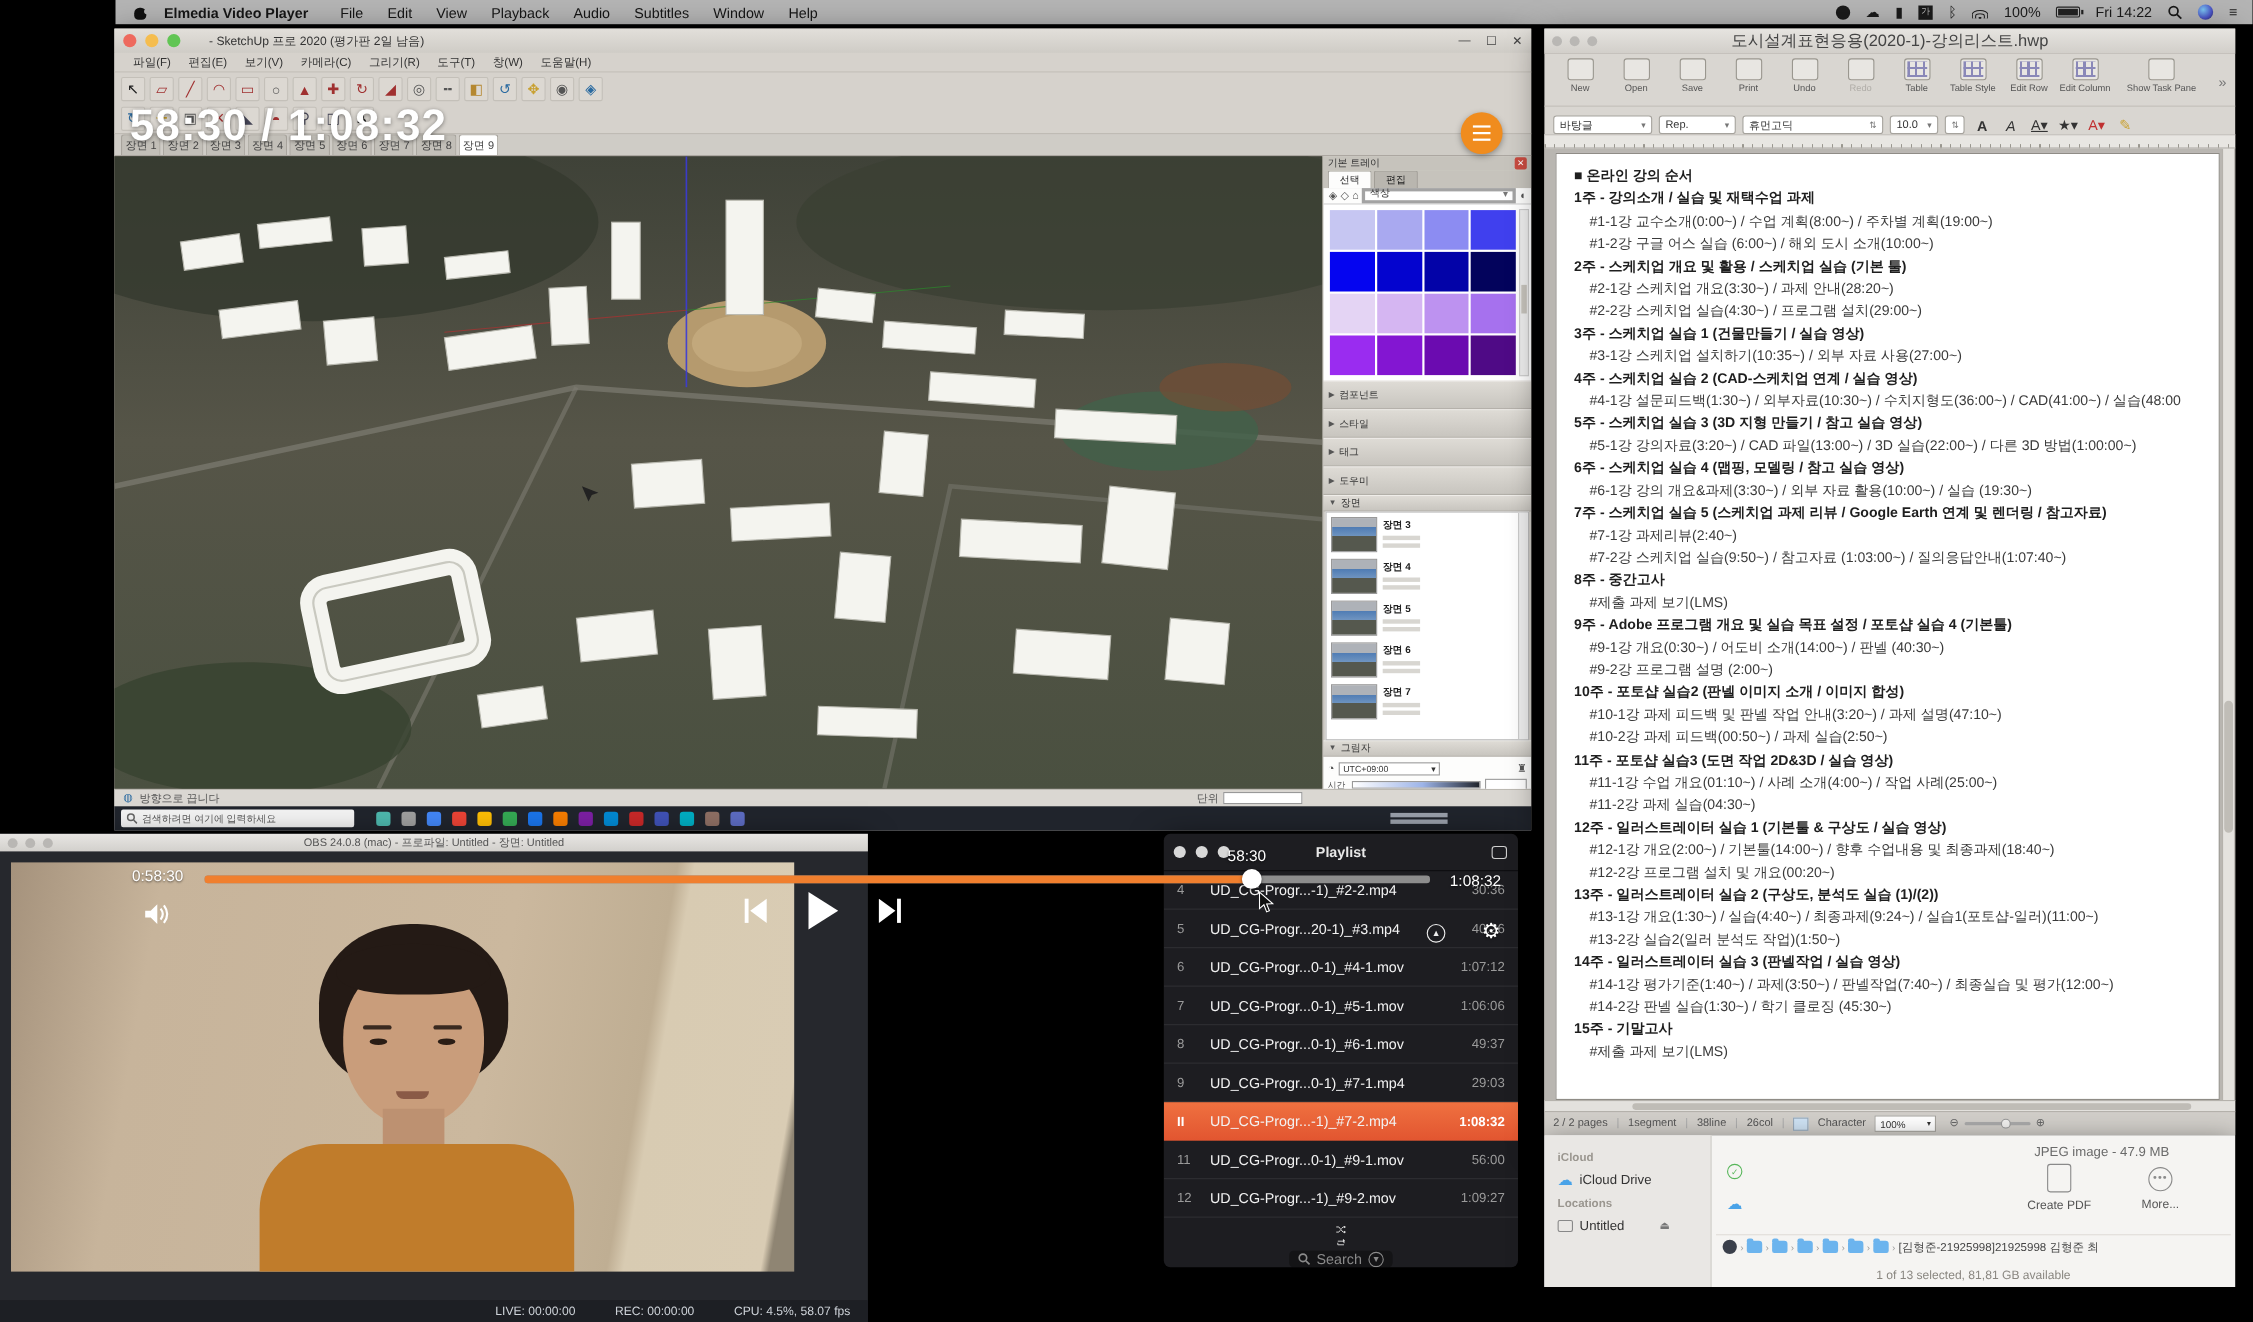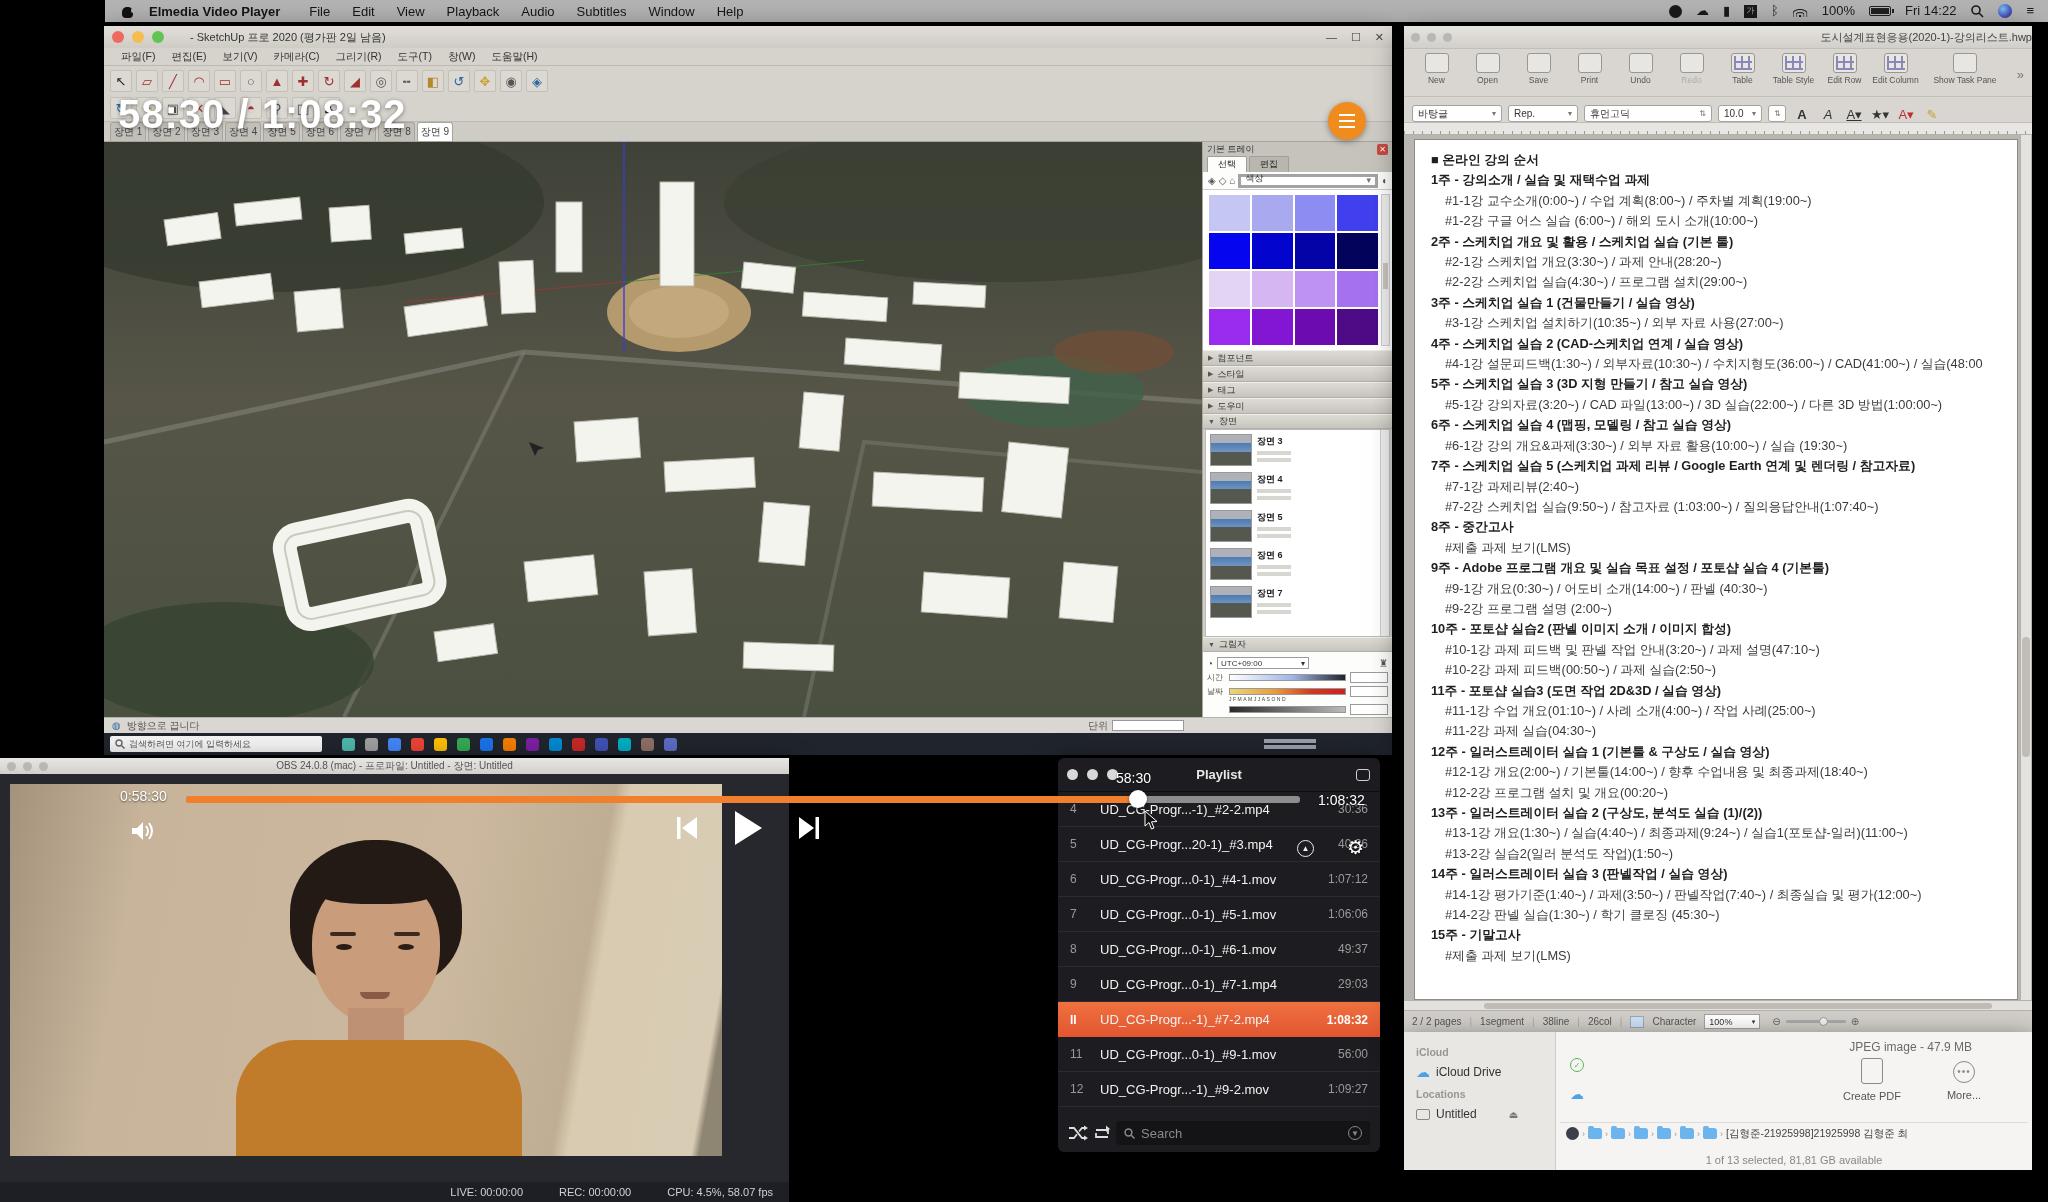--- a/index.html
+++ b/index.html
@@ -61,21 +61,21 @@
   .ttab.active { background:#fdfdfc; }
   #matrow { height:20px; display:flex; align-items:center; gap:3px; padding:0 5px; background:#fdfdfc; border-bottom:1px solid #ccc; }
   .mat-ic { font-size:10px; color:#555; }
   #matcombo { flex:1; height:14px; background:#fff; border:3px solid #a3a3a3; font-size:9px; display:flex; align-items:flex-end; padding:0 4px; color:#333; }
   #matcombo span.arr { margin-left:auto; color:#777; }
   #colorwrap { background:#fff; padding:5px 14px 5px 6px; position:relative; }
   #colorgrid { display:grid; grid-template-columns:repeat(4,1fr); gap:2px; }
   #colorgrid div { height:36px; }
   #colorwrap .vscroll { position:absolute; right:2px; top:4px; bottom:4px; width:9px; background:#eee; border:1px solid #ccc; }
   #colorwrap .vscroll i { position:absolute; left:1px; right:1px; top:45%; height:26px; background:#c6c3bc; display:block; }
-  .tsec { height:16px; display:flex; align-items:center; padding:0 5px; background:linear-gradient(#dedbd5,#c8c5bf); border-top:1px solid #efede9; border-bottom:1px solid #b2afa8; color:#333; }
+  .tsec { height:26px; display:flex; align-items:center; padding:0 5px; background:linear-gradient(#dedbd5,#c8c5bf); border-top:1px solid #efede9; border-bottom:1px solid #b2afa8; color:#333; }
   .tsec .car { margin-right:4px; font-size:7px; color:#555; }
   #sceneslist { background:#fff; border:1px solid #bbb; margin:0 2px; flex:0 0 208px; overflow:hidden; position:relative; }
   .scitem { display:flex; gap:5px; padding:4px 4px 2px 4px; }
   .scthumb { width:42px; height:32px; border:1px solid #999;
              background:linear-gradient(#aeb2b8 28%, #4f7cb4 28%, #6f94c0 55%, #55584e 55%); }
   .scmeta { padding-top:1px; }
   .scname { font-size:9px; font-weight:bold; color:#222; }
   .scbar { width:34px; height:4px; background:#d8d6d1; margin-top:3px; }
   #sceneslist .vscroll2 { position:absolute; right:0; top:0; bottom:0; width:9px; background:#eee; border-left:1px solid #ccc; }
   #shadows { background:#fdfdfc; flex:1; padding:2px 4px; }
@@ -135,29 +135,29 @@
   .pl-dot { width:11px; height:11px; border-radius:50%; background:#d8d8d8; margin-left:9px; }
   #plhead .ttext { position:absolute; left:0; right:0; text-align:center; font-weight:bold; font-size:13px; }
   #plhead .pipic { position:absolute; right:10px; width:14px; height:12px; border:1.5px solid #cfcfcf; border-radius:3px; }
   #plrows { flex:1; }
   .plrow { height:35px; display:flex; align-items:center; font-size:13px; border-bottom:1px solid rgba(255,255,255,.07); padding:0 12px; }
   .plrow .num { width:30px; color:#9a9a9a; font-size:12px; }
   .plrow .nm { flex:1; color:#f2f2f2; white-space:nowrap; overflow:hidden; }
   .plrow .dur { color:#9a9a9a; font-size:12px; }
   .plrow.playing { background:linear-gradient(#ef7140,#e25530); border-bottom:none; }
   .plrow.playing .num, .plrow.playing .dur { color:#fff; font-weight:bold; }
-  #plfoot { height:38px; display:flex; align-items:center; gap:4px; padding:0 10px; }
+  #plfoot { height:38px; display:flex; align-items:center; gap:4px; padding:0 10px;flex-direction:column; }
   #plsearch { flex:1; height:24px; background:#141416; border-radius:4px; display:flex; align-items:center; gap:6px; padding:0 8px; color:#8a8a8a; font-size:13px; }
   #plsearch .dd { margin-left:auto; width:14px; height:14px; border:1.5px solid #8a8a8a; border-radius:50%; font-size:8px; display:flex; align-items:center; justify-content:center; }
 
   
   #hwp { position:absolute; left:1404px; top:26px; width:628px; height:1006px; background:#d9d6d1;
          box-shadow:0 8px 30px rgba(0,0,0,.6); display:flex; flex-direction:column; }
   #hwptitle { height:22px; display:flex; align-items:center; position:relative; background:linear-gradient(#e6e4e0,#d2cfca); }
-  #hwptitle .ttext { position:absolute; left:0; right:0; text-align:right; font-size:11px; color:#444; }
+  #hwptitle .ttext { position:absolute; left:0; right:0; text-align:center; font-size:15px; color:#444; }
   #hwptools { height:48px; display:flex; align-items:flex-start; padding:4px 8px 0 8px; gap:2px; border-top:1px solid #c2bfba; }
   .htool { width:49px; display:flex; flex-direction:column; align-items:center; gap:2px; }
   .htool .ic { width:24px; height:20px; border:1.5px solid #9a978f; border-radius:3px; background:#e8e6e2; position:relative; }
   .htool .ic.grid:before { content:""; position:absolute; inset:2px; background:
       repeating-linear-gradient(90deg,#8a88b8 0 2px,transparent 2px 7px),
       repeating-linear-gradient(0deg,#8a88b8 0 2px,transparent 2px 7px); }
   .htool .lbl { font-size:8.5px; color:#555; white-space:nowrap; }
   .htool .lbl.dim { color:#b0ada8; }
   #hwpfmt { height:26px; display:flex; align-items:flex-end; gap:6px; padding:0 8px; border-top:1px solid #c2bfba; }
   .fcombo { height:17px; background:#fff; border:1px solid #a6a39d; border-radius:3px; font-size:10px; color:#333;

